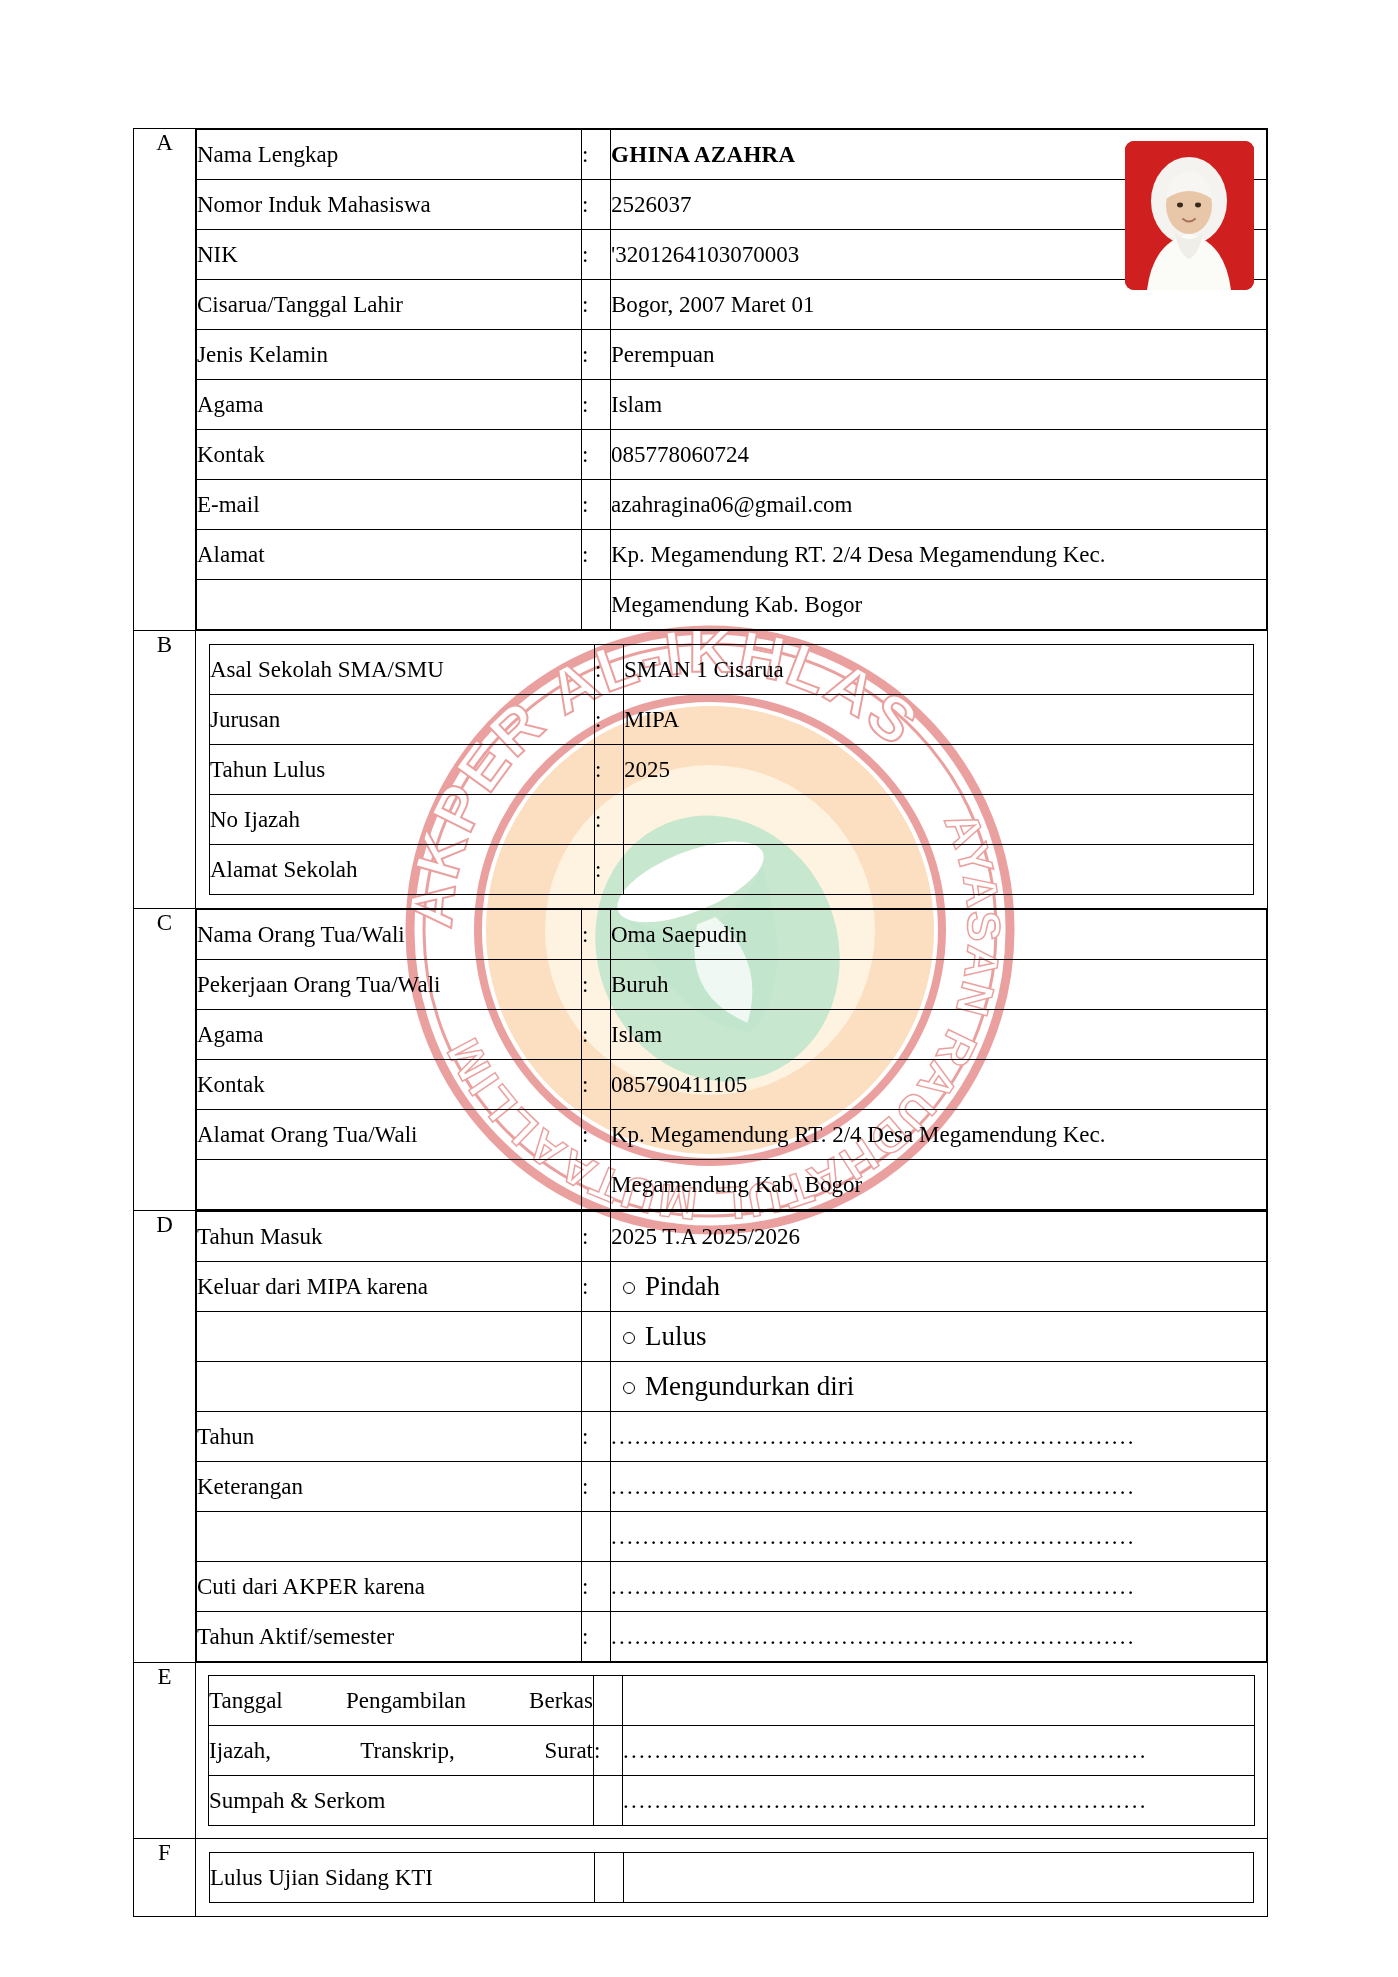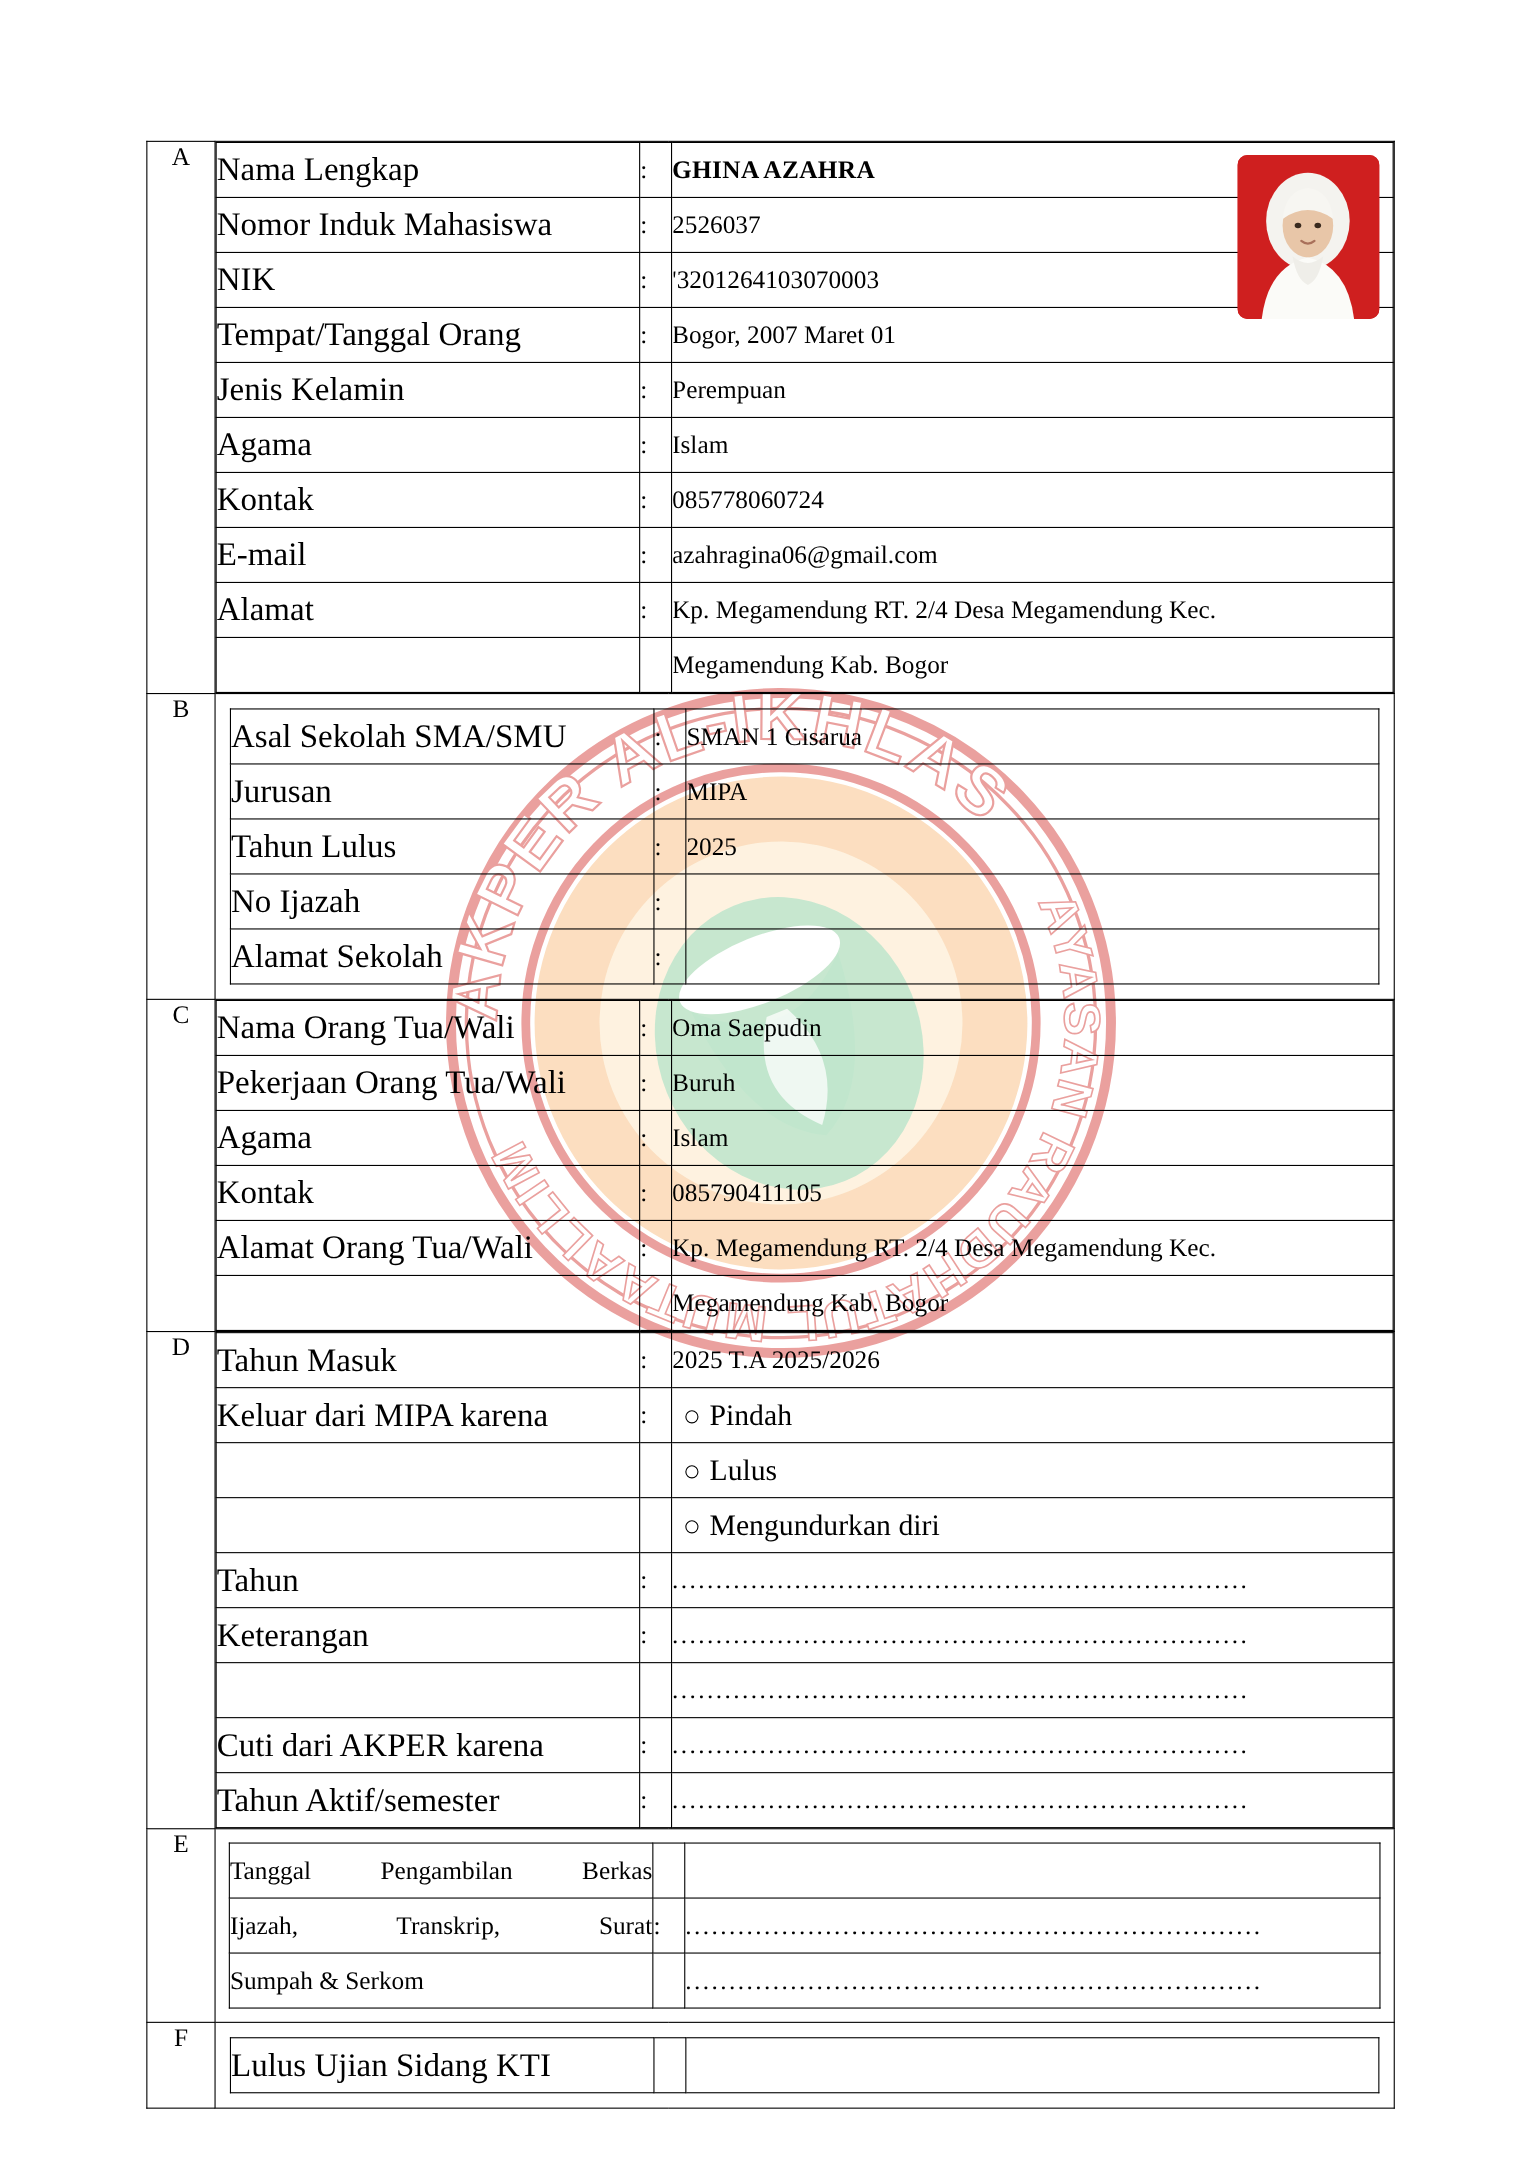--- a/index.html
+++ b/index.html
@@ -68,21 +68,21 @@
     border-collapse: collapse;
     table-layout: fixed;
   }
   .inner-table td {
     border: none;
     padding: 0;
     vertical-align: top;
   }
 
   .lbl {
-    font-size: 30px;
+    font-size: 23px;
     line-height: 49px;
     height: 49px;
     padding-left: 11px;
     white-space: nowrap;
     margin-top: 44px;
   }
   .colon {
     font-size: 23px;
     line-height: 49px;
     height: 49px;
@@ -230,21 +230,21 @@
             <td class="lbl">Nomor Induk Mahasiswa</td>
             <td class="colon">:</td>
             <td class="val">2526037</td>
           </tr>
           <tr>
             <td class="lbl">NIK</td>
             <td class="colon">:</td>
             <td class="val">'3201264103070003</td>
           </tr>
           <tr>
-            <td class="lbl">Tempat/Tanggal Orang</td>
+            <td class="lbl">Cisarua/Tanggal Lahir</td>
             <td class="colon">:</td>
             <td class="val">Bogor, 2007 Maret 01</td>
           </tr>
           <tr>
             <td class="lbl">Jenis Kelamin</td>
             <td class="colon">:</td>
             <td class="val">Perempuan</td>
           </tr>
           <tr>
             <td class="lbl">Agama</td>

